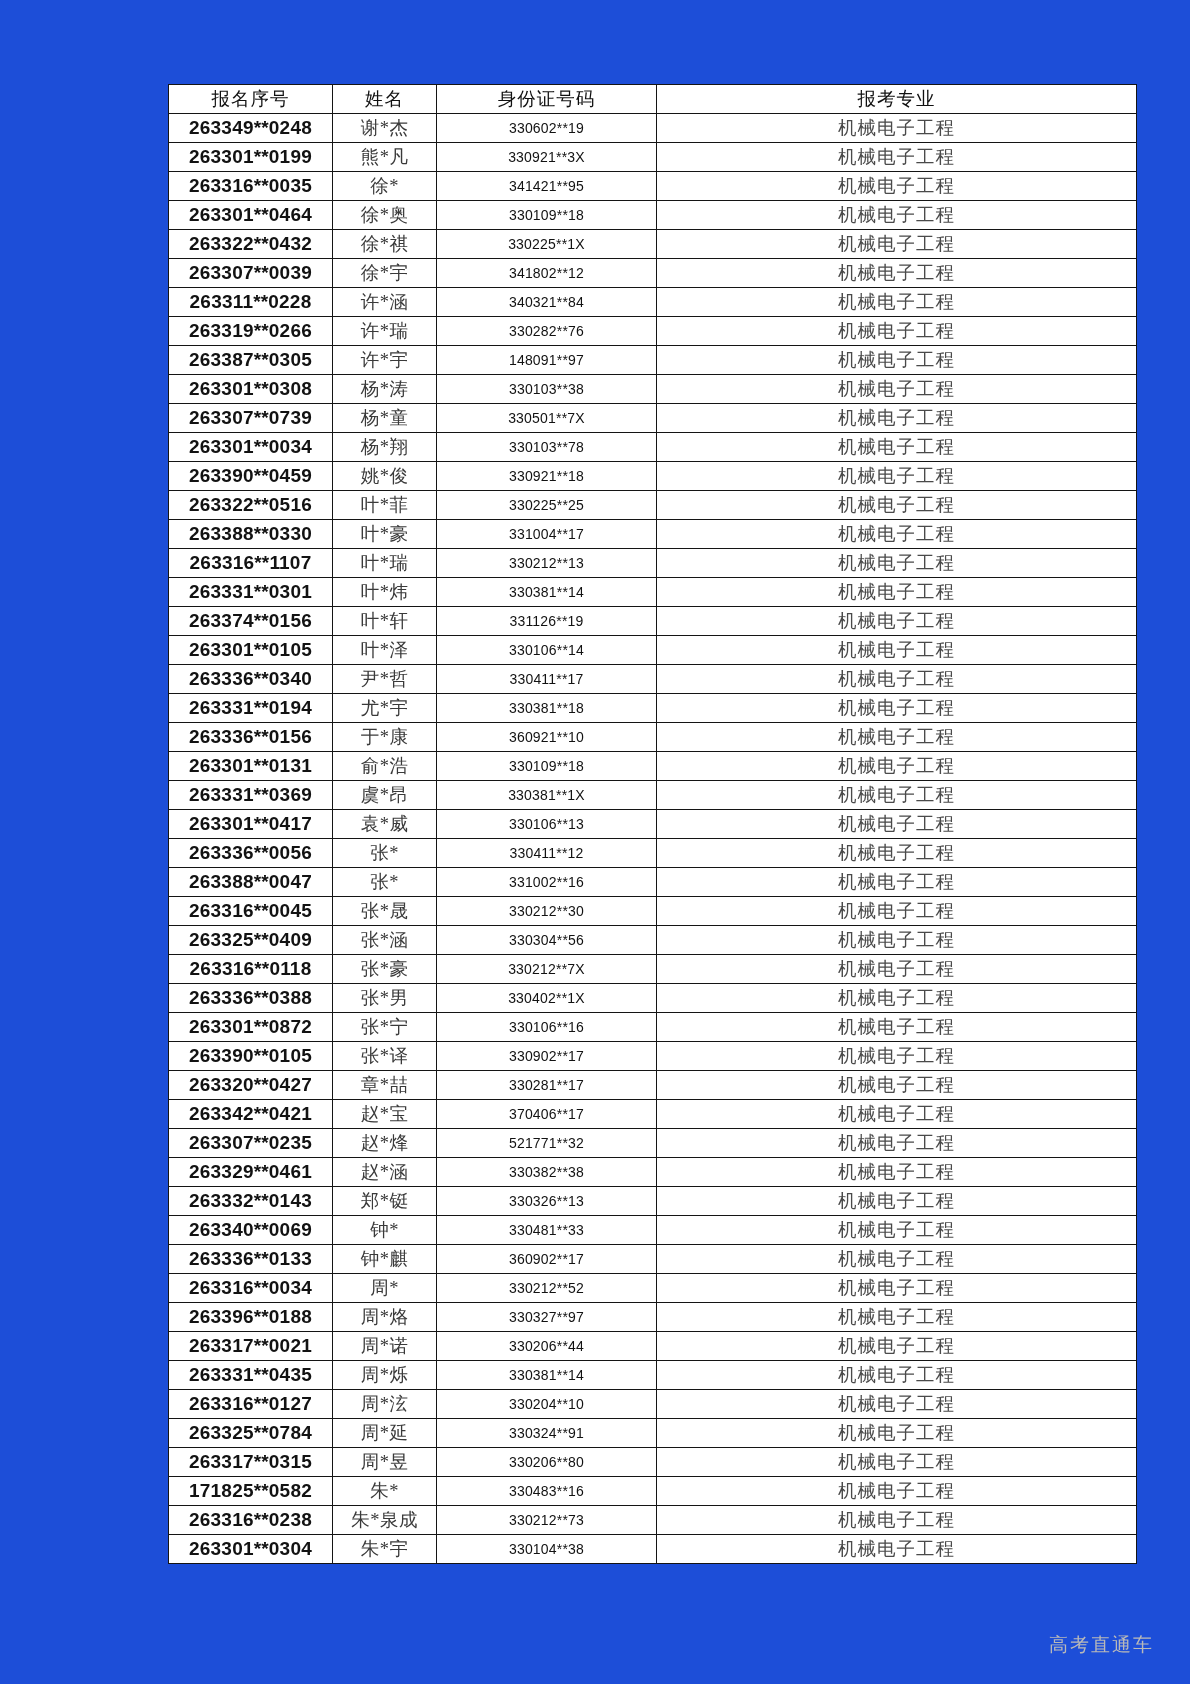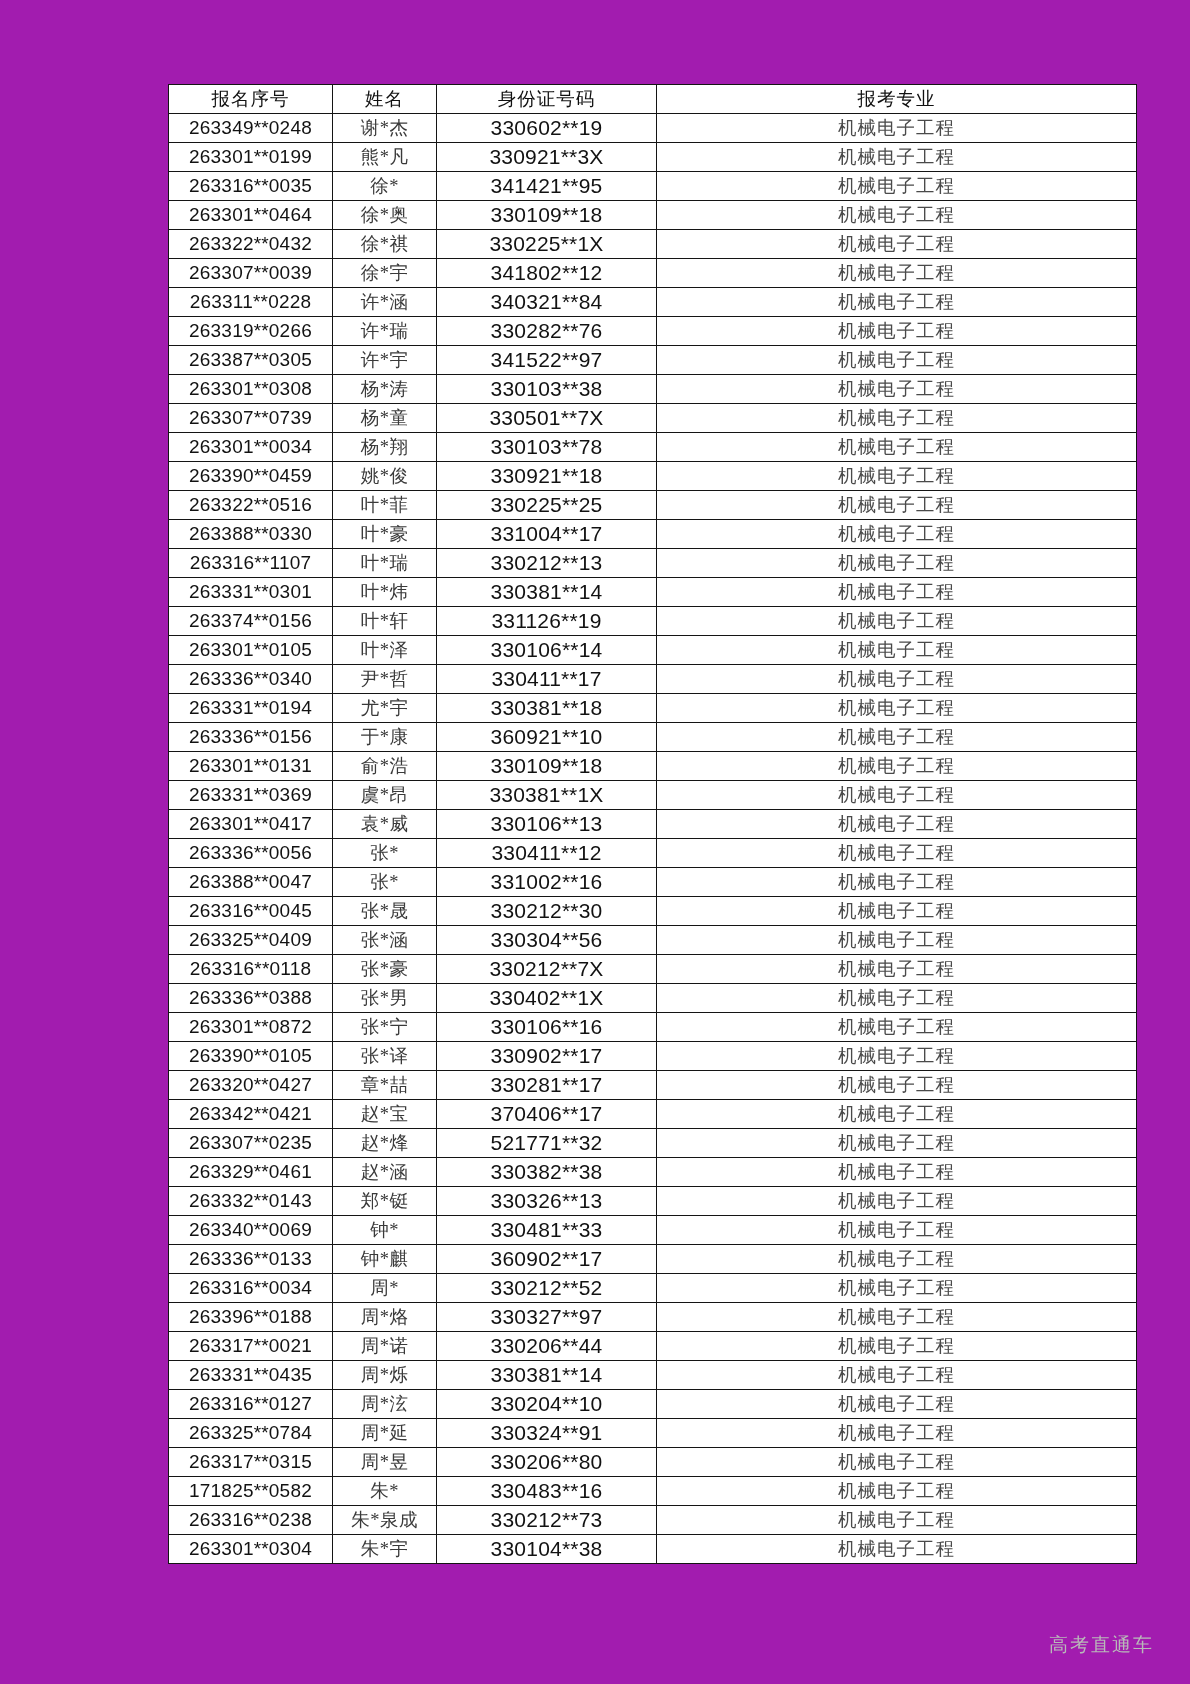--- a/index.html
+++ b/index.html
@@ -13,21 +13,21 @@
     position: relative;
     font-family: "Liberation Sans", sans-serif;
     overflow: hidden;
   }
 
   #page {
     position: absolute;
     left: 0; top: 0;
     width: 1190px;
     height: 1684px;
-    background: #a21caf;
+    background: #1d4ed8;
   }
 
   #table-wrap {
     position: absolute;
     left: 168px;
     top: 84px;
     width: 968px;
   }
 
   table.roster {
@@ -60,29 +60,30 @@
     color: #101010;
     letter-spacing: 1px;
     font-family: "Liberation Serif", "DejaVu Serif", serif;
   }
 
   table.roster td.seq {
     font-size: 19px;
     color: #121212;
     letter-spacing: 0.2px;
     font-family: "Liberation Sans", sans-serif;
+    font-weight: bold;
   }
   table.roster td.name {
     font-size: 18.5px;
     color: #3a3a3a;
     letter-spacing: 0.5px;
     font-family: "Liberation Serif", "DejaVu Serif", serif;
   }
   table.roster td.idnum {
-    font-size: 21px;
+    font-size: 14px;
     color: #121212;
     letter-spacing: 0.2px;
     font-family: "Liberation Sans", sans-serif;
   }
   table.roster td.major {
     font-size: 18.5px;
     color: #4a4a4a;
     letter-spacing: 1px;
     font-family: "Liberation Serif", "DejaVu Serif", serif;
   }
@@ -165,21 +166,21 @@
           </tr>
           <tr>
             <td class="seq">263319**0266</td>
             <td class="name">许*瑞</td>
             <td class="idnum">330282**76</td>
             <td class="major">机械电子工程</td>
           </tr>
           <tr>
             <td class="seq">263387**0305</td>
             <td class="name">许*宇</td>
-            <td class="idnum">341522**97</td>
+            <td class="idnum">148091**97</td>
             <td class="major">机械电子工程</td>
           </tr>
           <tr>
             <td class="seq">263301**0308</td>
             <td class="name">杨*涛</td>
             <td class="idnum">330103**38</td>
             <td class="major">机械电子工程</td>
           </tr>
           <tr>
             <td class="seq">263307**0739</td>

